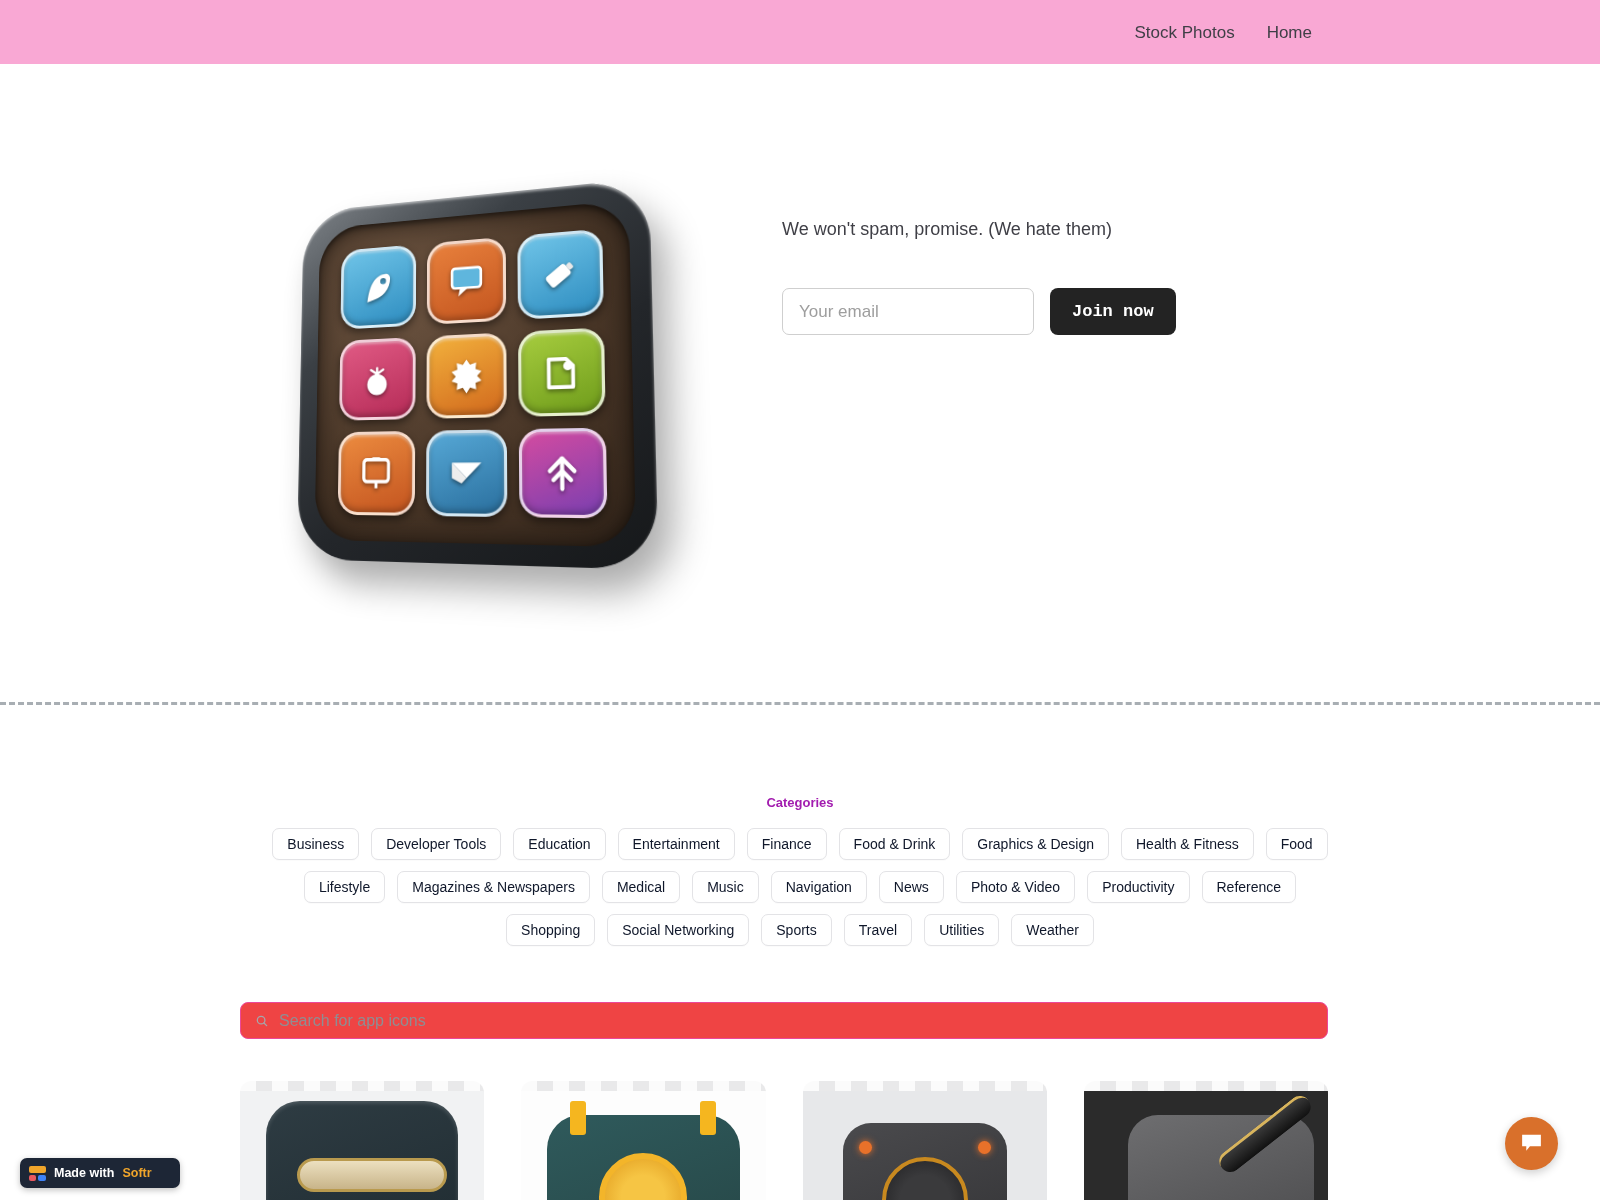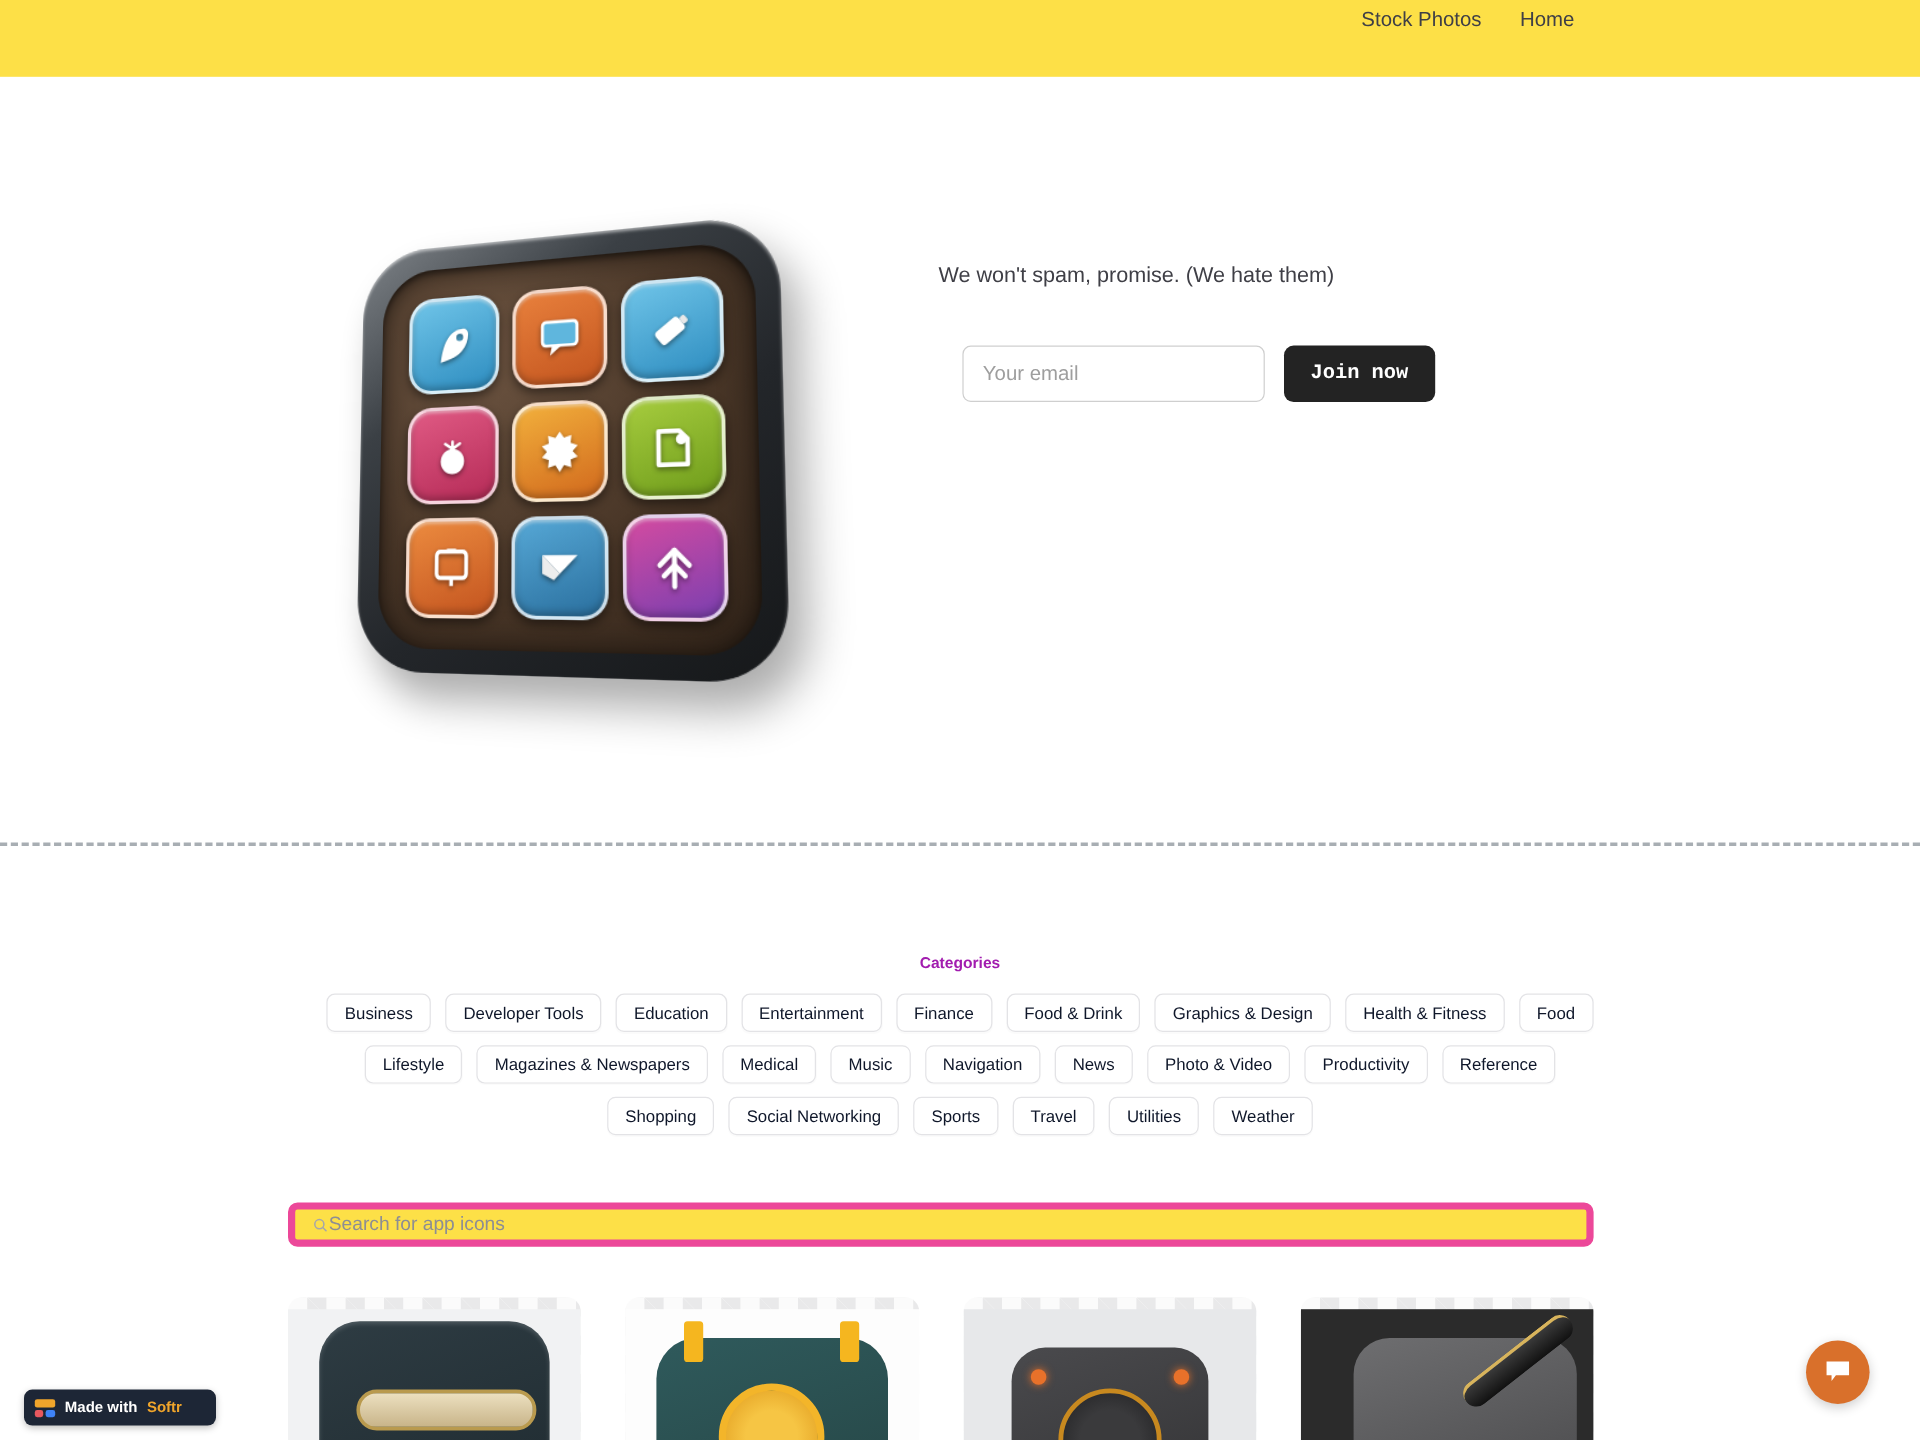--- a/index.html
+++ b/index.html
@@ -12,24 +12,24 @@
   }
   body { position: relative; }
 
   
   .site-header {
     position: absolute;
     top: 0; left: 0;
     width: 1600px;
     height: 64px;
     display: flex;
-    align-items: flex-start;
+    align-items: center;
     justify-content: flex-end;
     padding-right: 272px;
-    background: #fde047;
+    background: #f9a8d4;
   }
   .nav-list { display: flex; align-items: center; gap: 0px; }
   .nav-link {
     font-size: 17px;
     color: #3f3f46;
     text-decoration: none;
     padding: 8px 16px;
     line-height: 1;
     white-space: nowrap;
   }
@@ -67,21 +67,20 @@
     margin-top: 44px;
     font-size: 18px;
     line-height: 26px;
     color: #3f3f46;
   }
   .subscribe-form {
     margin-top: 46px;
     display: flex;
     align-items: center;
     gap: 16px;
-    margin-left: 20px;
   }
   .email-input {
     width: 252px;
     height: 47px;
     border: 1px solid #cfcfcf;
     border-radius: 7px;
     padding: 0 16px;
     font-size: 17px;
     color: #333;
     font-family: "Liberation Sans", sans-serif;
@@ -192,27 +191,27 @@
   .search-wrap {
     position: absolute;
     top: 1002px;
     left: 240px;
     width: 1088px;
     height: 37px;
   }
   .search-box {
     width: 100%;
     height: 37px;
-    border: 6px solid #ec4899;
+    border: 1px solid #ec4899;
     border-radius: 8px;
-    background: #fde047;
+    background: #ef4444;
     display: flex;
     align-items: center;
     padding: 0 14px;
-    gap: 0;
+    gap: 10px;
   }
   .search-icon { flex: 0 0 14px; width: 14px; height: 14px; color: #a6a6ab; }
   .search-input {
     border: none;
     outline: none;
     flex: 1;
     font-size: 16px;
     color: #333;
     font-family: "Liberation Sans", sans-serif;
     background: transparent;

